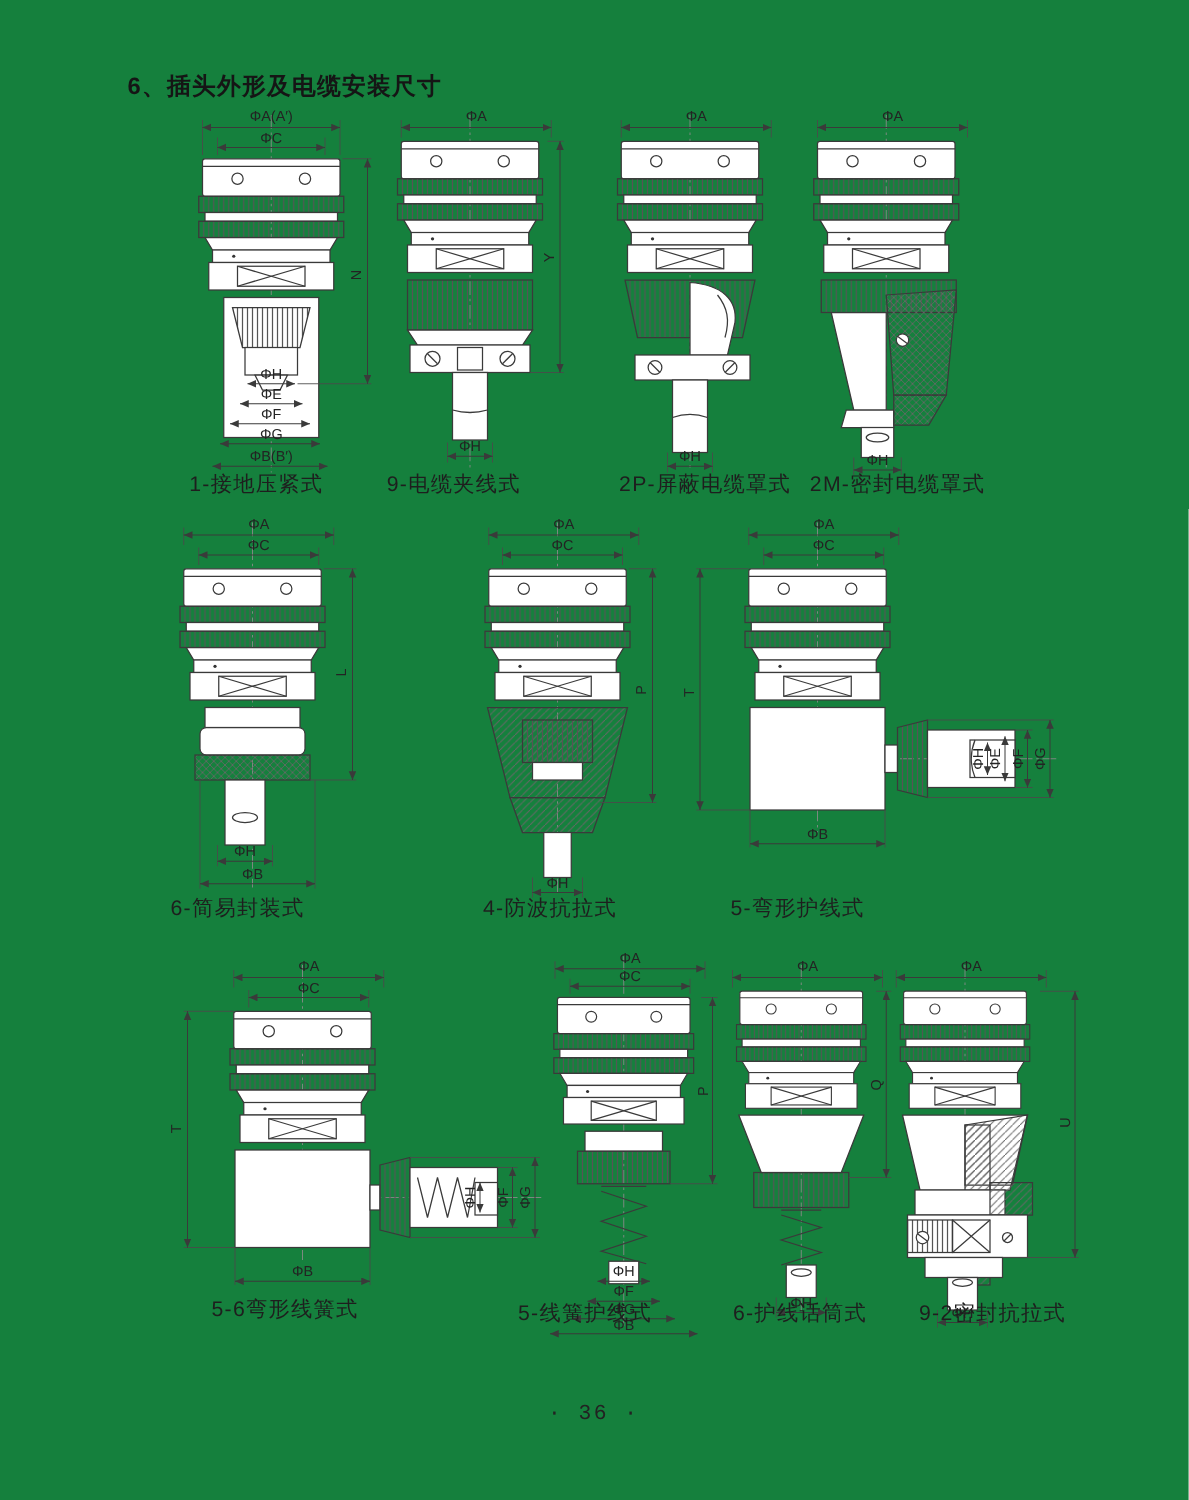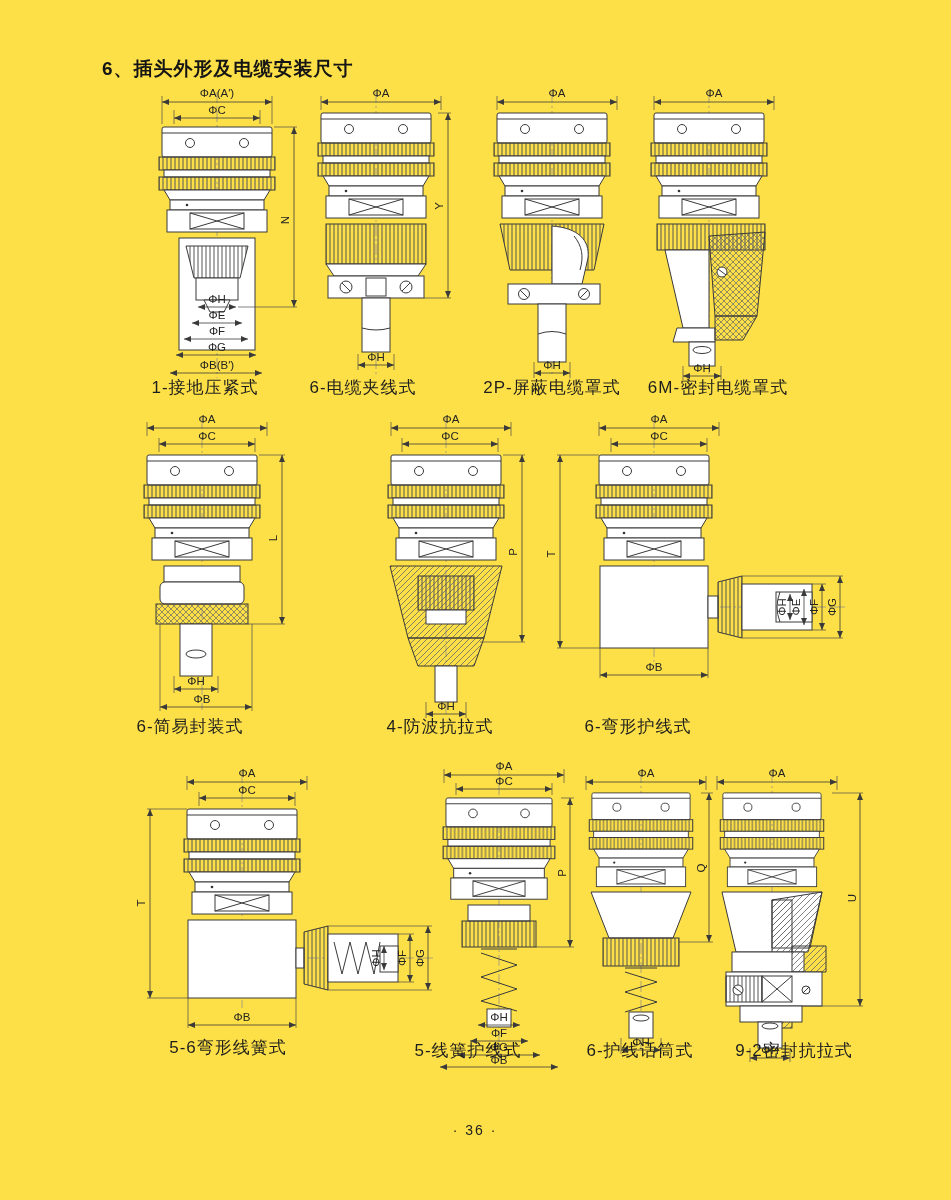--- a/index.html
+++ b/index.html
@@ -1,20 +1,20 @@
 <!DOCTYPE html>
 <html><head>
 <meta charset="utf-8">
 <style>
   html,body{margin:0;padding:0;background:#ffffff;}
-  .page{position:relative;width:951px;height:1200px;background:#fde047;overflow:hidden;
+  .page{position:relative;width:951px;height:1200px;background:#15803d;overflow:hidden;
         font-family:"Liberation Sans",sans-serif;color:#1c1c1c;}
   .title{position:absolute;font-size:19px;font-weight:bold;letter-spacing:1px;color:#151515;white-space:nowrap;}
   .caption{position:absolute;transform:translateX(-50%);font-size:17px;color:#1e1e1e;white-space:nowrap;letter-spacing:1px;text-align:right;}
-  .pageno{position:absolute;transform:translateX(-50%);font-size:14px;color:#222;letter-spacing:2px;}
+  .pageno{position:absolute;transform:translateX(-50%);font-size:17px;color:#222;letter-spacing:2px;font-family:Liberation Mono, monospace;}
   .fig{position:absolute;text-align:right;}
   svg{overflow:visible;}
   .ln{fill:#ffffff;stroke:#3a3a3a;stroke-width:1;}
   .lnn{fill:none;stroke:#3a3a3a;stroke-width:1;}
   .knl{fill:url(#pKnurl);stroke:#3a3a3a;stroke-width:1;}
   .hat{fill:url(#pHatch);stroke:#3a3a3a;stroke-width:1;}
   .msh{fill:url(#pMesh);stroke:#3a3a3a;stroke-width:1;}
   .cl{stroke:#8a8a8a;stroke-width:.7;stroke-dasharray:11 3 2 3;fill:none;}
   .dl{stroke:#3a3a3a;stroke-width:.8;fill:none;}
   .xl{stroke:#4a4a4a;stroke-width:.7;fill:none;}
@@ -165,23 +165,23 @@
       <rect x="58" y="254" width="26" height="24" class="ln"></rect>
       <ellipse cx="71" cy="262" rx="9" ry="3.5" class="ln"></ellipse>
       <line x1="52" y1="278" x2="52" y2="292" class="xl"></line>
         <line x1="90" y1="278" x2="90" y2="292" class="xl"></line>
       <text x="71" y="284" class="dt">ΦH</text>
       <line x1="52" y1="288" x2="90" y2="288" class="dl" marker-start="url(#arw)" marker-end="url(#arw)"></line>
     </svg>
   </div>
 
   <div class="caption" style="left:205px;top:376px">1-接地压紧式</div>
-  <div class="caption" style="left:363px;top:376px">6-电缆夹线式</div>
-  <div class="caption" style="left:552px;top:376px">2P-屏蔽电缆罩式</div>
-  <div class="caption" style="left:718px;top:376px">6M-密封电缆罩式</div>
+  <div class="caption" style="left:363px;top:376px">9-电缆夹线式</div>
+  <div class="caption" style="left:564px;top:376px">2P-屏蔽电缆罩式</div>
+  <div class="caption" style="left:718px;top:376px">2M-密封电缆罩式</div>
 
   <div class="fig" style="left:114px;top:414px">
     <svg width="185" height="300">
       <line x1="88" y1="4" x2="88" y2="296" class="cl"></line>
       <line x1="33" y1="8" x2="33" y2="22" class="xl"></line>
         <line x1="153" y1="8" x2="153" y2="22" class="xl"></line>
       <text x="93" y="9" class="dt">ΦA</text>
       <line x1="33" y1="14" x2="153" y2="14" class="dl" marker-start="url(#arw)" marker-end="url(#arw)"></line>
       <line x1="45" y1="24" x2="45" y2="38" class="xl"></line>
         <line x1="141" y1="24" x2="141" y2="38" class="xl"></line>
@@ -273,21 +273,21 @@
       <text x="300" y="193" class="dt" transform="rotate(-90 300 193)">ΦG</text>
       <line x1="64" y1="234" x2="64" y2="264" class="xl"></line>
         <line x1="172" y1="234" x2="172" y2="264" class="xl"></line>
       <text x="118" y="257" class="dt">ΦB</text>
       <line x1="64" y1="261" x2="172" y2="261" class="dl" marker-start="url(#arw)" marker-end="url(#arw)"></line>
     </svg>
   </div>
 
   <div class="caption" style="left:190px;top:715px">6-简易封装式</div>
   <div class="caption" style="left:440px;top:715px">4-防波抗拉式</div>
-  <div class="caption" style="left:638px;top:715px">6-弯形护线式</div>
+  <div class="caption" style="left:638px;top:715px">5-弯形护线式</div>
 
   <div class="fig" style="left:134px;top:768px">
     <svg width="308" height="268">
       <line x1="108" y1="4" x2="108" y2="240" class="cl"></line>
       <line x1="60" y1="190" x2="300" y2="190" class="cl"></line>
       <line x1="53" y1="8" x2="53" y2="22" class="xl"></line>
         <line x1="173" y1="8" x2="173" y2="22" class="xl"></line>
       <text x="113" y="9" class="dt">ΦA</text>
       <line x1="53" y1="14" x2="173" y2="14" class="dl" marker-start="url(#arw)" marker-end="url(#arw)"></line>
       <line x1="65" y1="24" x2="65" y2="38" class="xl"></line>

